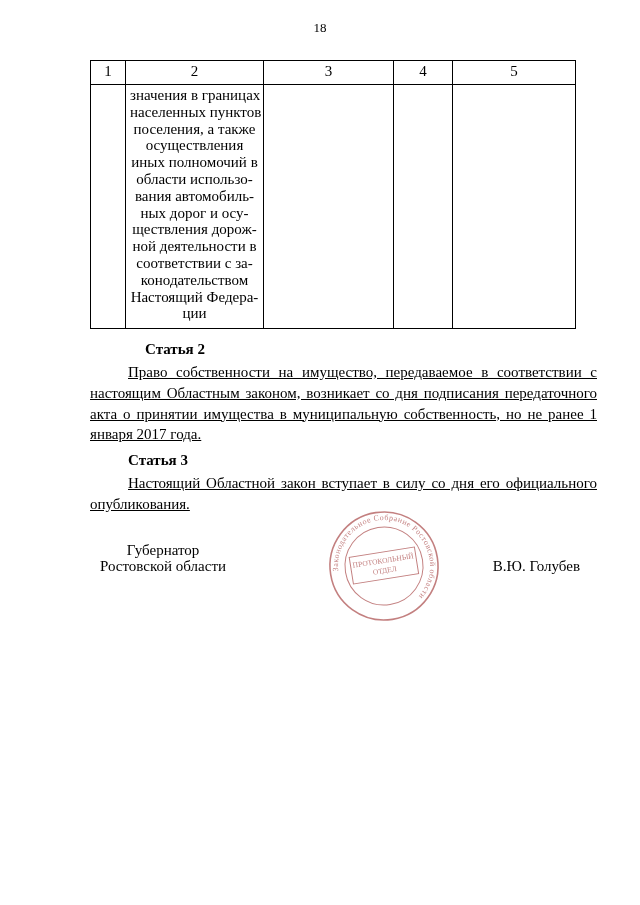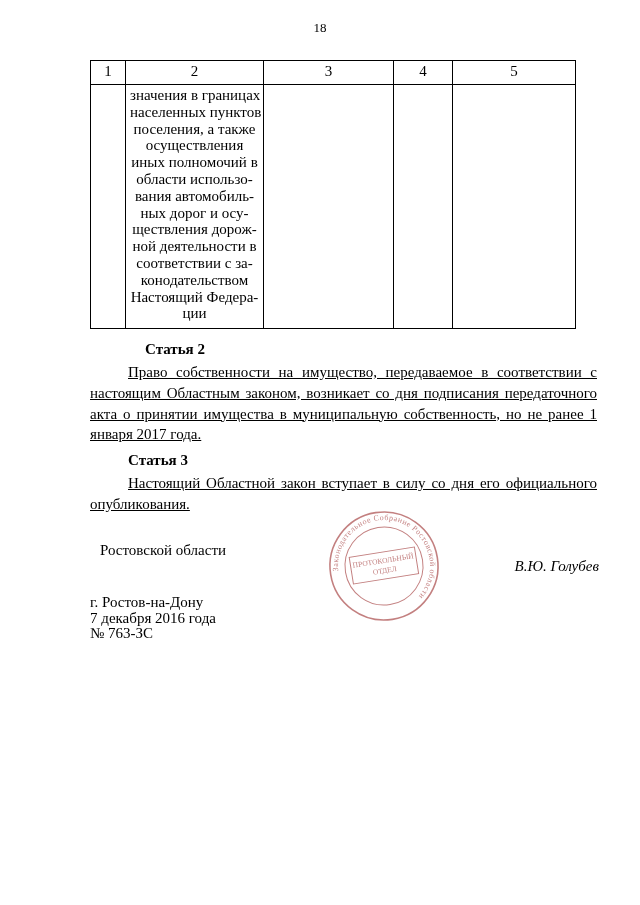--- a/index.html
+++ b/index.html
@@ -62,23 +62,22 @@
   .signature-left {
     position: absolute;
     top: 542px; left: 88px;
     width: 150px;
     text-align: center;
     font-size: 15px;
     line-height: 16px;
   }
   .signature-name {
     position: absolute;
-    top: 558px; right: 41px;
+    top: 558px; right: 60px;
     font-size: 15px;
-    font-style: italic;
   }
   .footer-block {
     position: absolute;
     top: 595px; left: 90px;
     font-size: 15px;
     line-height: 15.5px;
   }
   .stamp-wrap {
     position: absolute;
     top: 500px; left: 318px;
@@ -138,20 +137,21 @@
     </tbody>
   </table>
 
   <div class="article-title a2">Статья 2</div>
   <div class="paragraph p1">Право собственности на имущество, передаваемое в соответствии с настоящим Областным законом, возникает со дня подписания передаточного акта о принятии имущества в муниципальную собственность, но не ранее 1 января 2017 года.</div>
 
   <div class="article-title a3">Статья 3</div>
   <div class="paragraph p2">Настоящий Областной закон вступает в силу со дня его официального опубликования.</div>
 
   <div class="signature-left">
+    <div>Губернатор</div>
     <div>Ростовской области</div>
   </div>
 
   <div class="signature-name">В.Ю. Голубев</div>
 
   <div class="stamp-wrap">
     <svg width="132" height="132" viewBox="0 0 132 132">
       <defs>
         <path id="stampTextPath" d="M 20,66 A 46,46 0 1 1 112,66 A 46,46 0 1 1 20,66" fill="none"></path>
       </defs>
@@ -159,19 +159,14 @@
       <circle cx="66" cy="66" r="39" fill="none" stroke-width="1" stroke="#b96b6b"></circle>
       <text font-size="8" font-family="Liberation Serif, serif" letter-spacing="0.5" fill="#b96b6b">
         <textPath href="#stampTextPath" startOffset="2">Законодательное Собрание Ростовской области</textPath>
       </text>
       <rect x="33" y="52" width="66" height="27" fill="none" stroke-width="1" stroke="#b96b6b"></rect>
       <text x="66" y="63" text-anchor="middle" font-size="7.5" font-family="Liberation Serif, serif" fill="#b96b6b">ПРОТОКОЛЬНЫЙ</text>
       <text x="66" y="73" text-anchor="middle" font-size="7.5" font-family="Liberation Serif, serif" fill="#b96b6b">ОТДЕЛ</text>
     </svg>
   </div>
 
-  <div class="footer-block">
-    <div>г. Ростов-на-Дону</div>
-    <div>7 декабря 2016 года</div>
-    <div>№ 763-ЗС</div>
-  </div>
 
 </div>
 
 </body></html>

